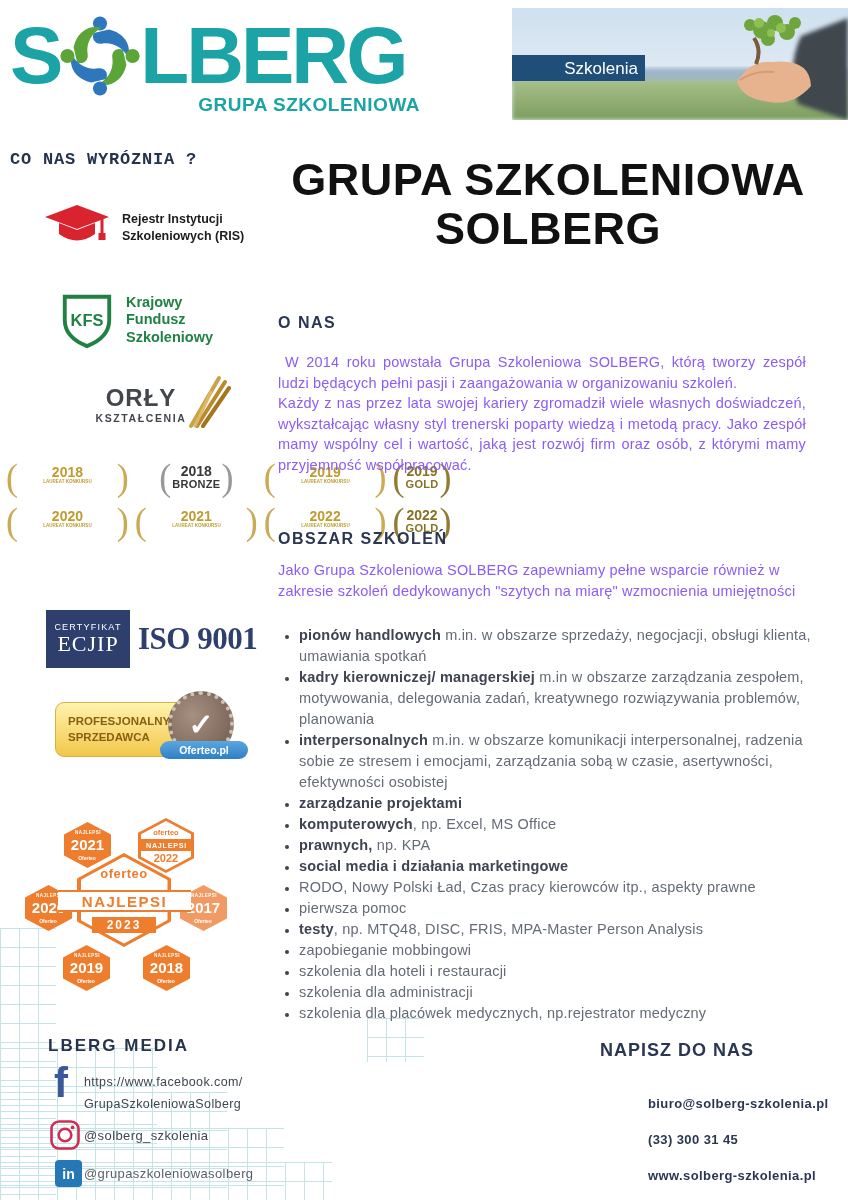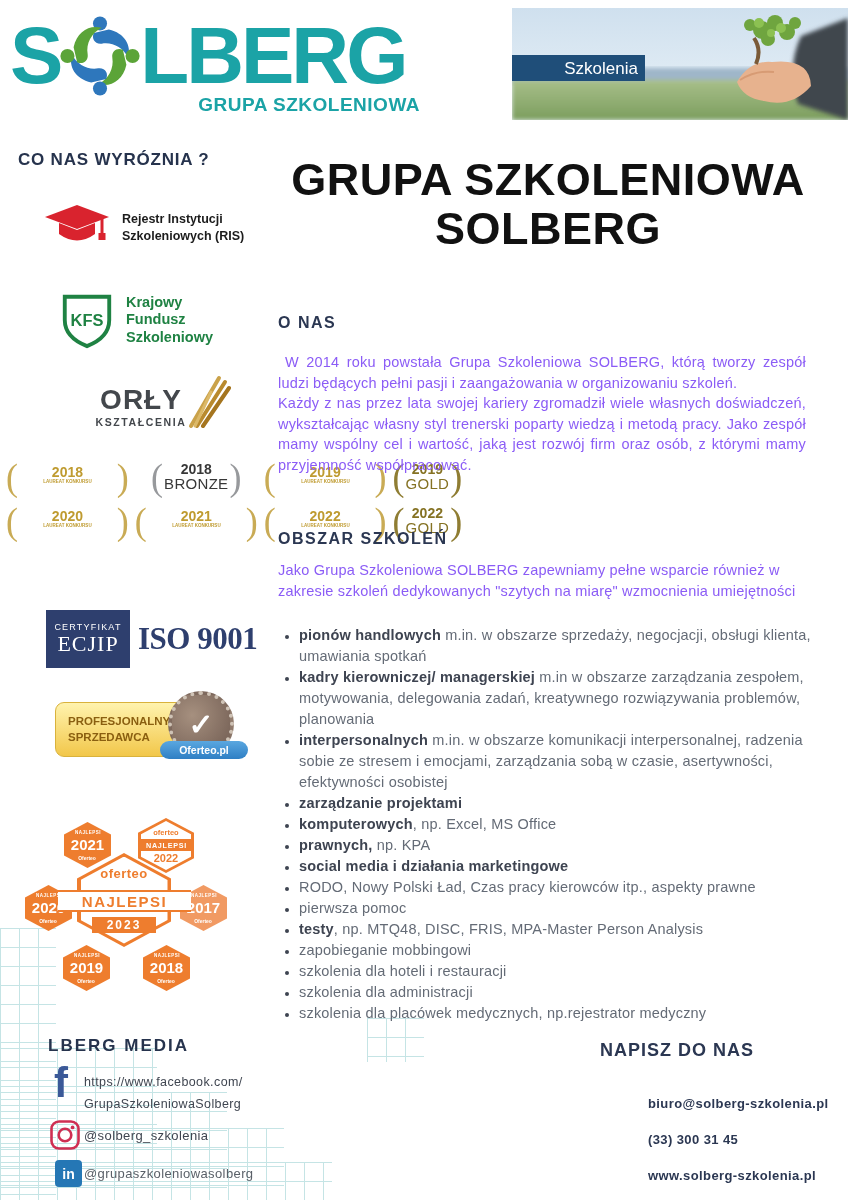--- a/index.html
+++ b/index.html
@@ -25,42 +25,42 @@
   .logo { left:10px; top:10px; height:92px; display:flex; align-items:center; color:#1ba3a6; }
   .logo-letters { font-size:80px; font-weight:800; letter-spacing:-3px; line-height:1; }
   .logo-icon { width:88px; height:88px; margin:0 -4px; }
   .logo-sub { left:190px; top:94px; width:230px; text-align:right; font-size:19px; font-weight:800; letter-spacing:0.5px; color:#1ba3a6; }
 
   
   .photo { left:512px; top:8px; width:336px; height:112px; }
   .photo svg { display:block; width:100%; height:100%; }
 
   
-  .side-heading { left:18px; top:150px; font-size:17px; font-weight:800; letter-spacing:0.8px; color:#26334d; }
+  .side-heading { left:10px; top:150px; font-size:17px; font-weight:800; letter-spacing:0.8px; color:#26334d;font-family:Liberation Mono, monospace; }
 
   .ris { left:42px; top:200px; display:flex; align-items:center;justify-content:space-between; }
   .ris-label { margin-left:10px; font-size:12.5px; font-weight:700; color:#1c1c1c; line-height:1.3; }
 
   .kfs { left:58px; top:290px; display:flex; align-items:center; }
   .kfs-label { margin-left:10px; font-size:14.5px; font-weight:700; color:#1f8243; line-height:1.2; }
 
   .orly { left:85px; top:386px; width:112px; text-align:center; color:#43474c; }
-  .orly-title { font-size:28px; font-weight:800; letter-spacing:1px; line-height:1; }
+  .orly-title { font-size:24px; font-weight:800; letter-spacing:1px; line-height:1; }
   .orly-sub { font-size:10.5px; font-weight:700; letter-spacing:1.6px; margin-top:2px; }
   .orly-feather { position:absolute; right:-34px; top:-16px; width:46px; height:60px; }
 
   .laurels { left:6px; top:456px; width:252px; display:grid; grid-template-columns:repeat(4,1fr); column-gap:6px; row-gap:2px; }
   .laurel { height:42px; display:flex; align-items:center; justify-content:center; }
   .laurel::before, .laurel::after { font-family:"Liberation Serif", serif; font-size:36px; font-weight:400; line-height:1; transform:scaleY(1.05); }
   .laurel::before { content:"("; margin-right:1px; }
   .laurel::after  { content:")"; margin-left:1px; }
   .laurel-mid { display:flex; flex-direction:column; align-items:center; }
   .laurel .yr { font-size:14px; font-weight:800; line-height:1; }
   .sub-small { font-size:9px; transform:scale(0.5); transform-origin:center top; white-space:nowrap; font-weight:700; }
-  .sub-big { font-size:15px; font-weight:400; letter-spacing:0.3px; line-height:1.1; }
+  .sub-big { font-size:11px; font-weight:700; letter-spacing:0.3px; line-height:1.1; }
   .tone-gold::before,.tone-gold::after { color:#c9ab55; }
   .tone-gold .yr,.tone-gold .sub-small { color:#bf9b30; }
   .tone-silver::before,.tone-silver::after { color:#97999c; }
   .tone-silver .yr,.tone-silver .sub-big { color:#383838; }
   .tone-darkgold::before,.tone-darkgold::after { color:#8f7d33; }
   .tone-darkgold .yr,.tone-darkgold .sub-big { color:#857223; }
 
   .iso { left:46px; top:610px; display:flex; align-items:center; }
   .ecjip-box { width:84px; height:58px; background:#2e3f6e; color:#fff; display:flex; flex-direction:column; align-items:center; justify-content:center; }
   .ecjip-cert { font-size:9px; letter-spacing:1.2px; }

